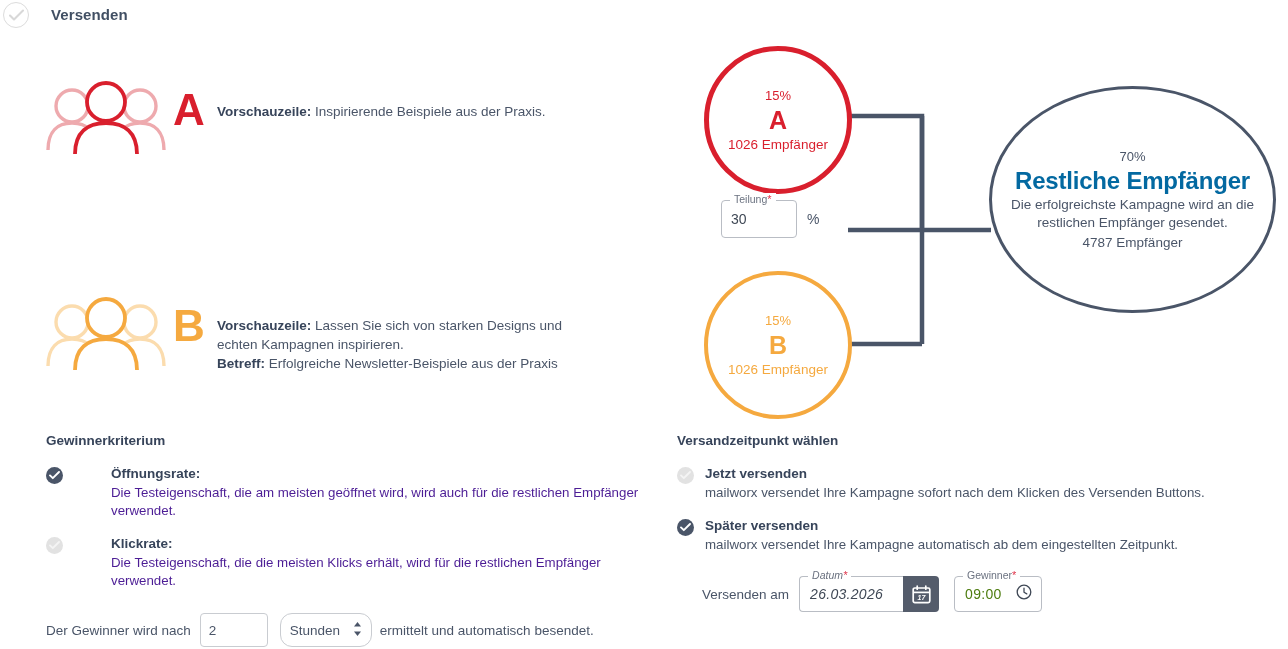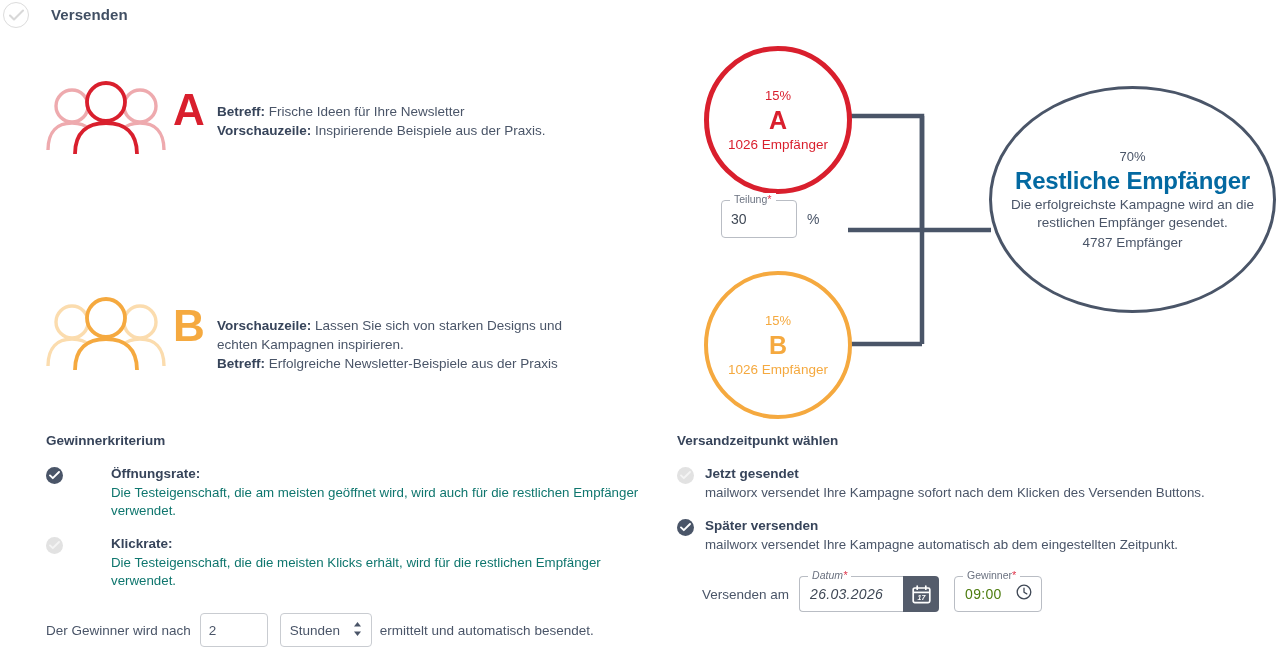--- a/index.html
+++ b/index.html
@@ -49,32 +49,32 @@
   .crit-block { position: absolute; left: 46px; top: 433px; width: 620px; }
   .block-title { font-size: 13.5px; font-weight: bold; color: #37445a; margin-bottom: 17px; }
 
   .radio-row { display: flex; align-items: flex-start; margin-bottom: 15px; gap: 37px; }
   .radio-mark { width: 17px; height: 17px; border-radius: 50%; flex: 0 0 auto; margin-top: 2px; position: relative; }
   .radio-on  { background: #4a5568; }
   .radio-off { background: #e2e2e2; }
   .radio-mark svg { position: absolute; left: 3px; top: 4px; }
   .radio-body { margin-left: 11px; }
   .radio-label { font-size: 13.5px; font-weight: bold; color: #37445a; line-height: 18px; }
-  .radio-desc { font-size: 13.3px; color: #0f766e; line-height: 18px; margin-top: 1px; max-width: 545px; }
+  .radio-desc { font-size: 13.3px; color: #4c1d95; line-height: 18px; margin-top: 1px; max-width: 545px; }
 
   .winner-line { display: flex; align-items: center; margin-top: 23px; font-size: 13.5px; color: #4a5568; }
   .txt-inline { white-space: nowrap; }
   .num-input {
     width: 68px; height: 34px; border: 1px solid #c9ccd1; border-radius: 4px;
     background: #fff; font-family: "Liberation Sans", sans-serif; font-size: 13.5px;
     color: #4a5568; padding: 0 8px; margin: 0 12px 0 9px;
   }
   .sel-wrap { position: relative; margin-right: 8px; }
   .sel-box {
-    width: 92px; height: 34px; border: 1px solid #c9ccd1; border-radius: 4px;
+    width: 92px; height: 34px; border: 1px solid #c9ccd1; border-radius: 12px;
     background: #fff; font-size: 13.5px; color: #4a5568;
     display: flex; align-items: center; padding: 1px 9px;
   }
   .spin { position: absolute; right: 10px; top: 8px; }
 
   
   .right-col { position: absolute; left: 676px; top: 0; width: 612px; height: 572px; }
   .diagram { position: absolute; left: 0; top: 0; width: 612px; height: 420px; }
 
   .circ { position: absolute; border-radius: 50%; display: flex; flex-direction: column;
@@ -157,22 +157,20 @@
           <circle cx="27" cy="26" r="16" stroke="#eeaaae" stroke-width="3.4"></circle>
           <path d="M3 70 C3 51 13 43 27 43 C41 43 51 51 51 70" stroke="#eeaaae" stroke-width="3.4" fill="none"></path>
           <circle cx="95" cy="26" r="16" stroke="#eeaaae" stroke-width="3.4"></circle>
           <path d="M71 70 C71 51 81 43 95 43 C109 43 119 51 119 70" stroke="#eeaaae" stroke-width="3.4" fill="none"></path>
           <circle cx="61" cy="22" r="19" stroke="#d91f2d" stroke-width="3.8" fill="#fff"></circle>
           <path d="M30 74 C30 52 43 43 61 43 C79 43 92 52 92 74" stroke="#d91f2d" stroke-width="3.8" fill="#fff"></path>
         </svg>
       </div>
       <div class="variant-letter letter-a">A</div>
       <div class="variant-text">
-        <div><b>Betreff:</b>
-          <span>Frische Ideen für Ihre Newsletter</span></div>
         <div><b>Vorschauzeile:</b>
           <span>Inspirierende Beispiele aus der Praxis.</span></div>
       </div>
     </div>
 
     <div class="variant variant-b">
       <div class="people-icon">
         <svg width="122" height="76" viewBox="0 0 122 76" fill="none">
           <circle cx="27" cy="26" r="16" stroke="#fbdcae" stroke-width="3.4"></circle>
           <path d="M3 70 C3 51 13 43 27 43 C41 43 51 51 51 70" stroke="#fbdcae" stroke-width="3.4" fill="none"></path>
@@ -281,21 +279,21 @@
     <div class="send-block">
       <div class="block-title">Versandzeitpunkt wählen</div>
 
       <div class="send-row">
         <div class="radio-mark radio-off">
           <svg width="11" height="9" viewBox="0 0 11 9" fill="none">
             <path d="M1 4.4 L3.8 7.2 L10 1" stroke="#f4f4f4" stroke-width="1.9" stroke-linecap="round" stroke-linejoin="round"></path>
           </svg>
         </div>
         <div class="radio-body">
-          <div class="radio-label">Jetzt gesendet</div>
+          <div class="radio-label">Jetzt versenden</div>
           <div class="send-desc">mailworx versendet Ihre Kampagne sofort nach dem Klicken des Versenden Buttons.</div>
         </div>
       </div>
 
       <div class="send-row">
         <div class="radio-mark radio-on">
           <svg width="11" height="9" viewBox="0 0 11 9" fill="none">
             <path d="M1 4.4 L3.8 7.2 L10 1" stroke="#ffffff" stroke-width="1.9" stroke-linecap="round" stroke-linejoin="round"></path>
           </svg>
         </div>

